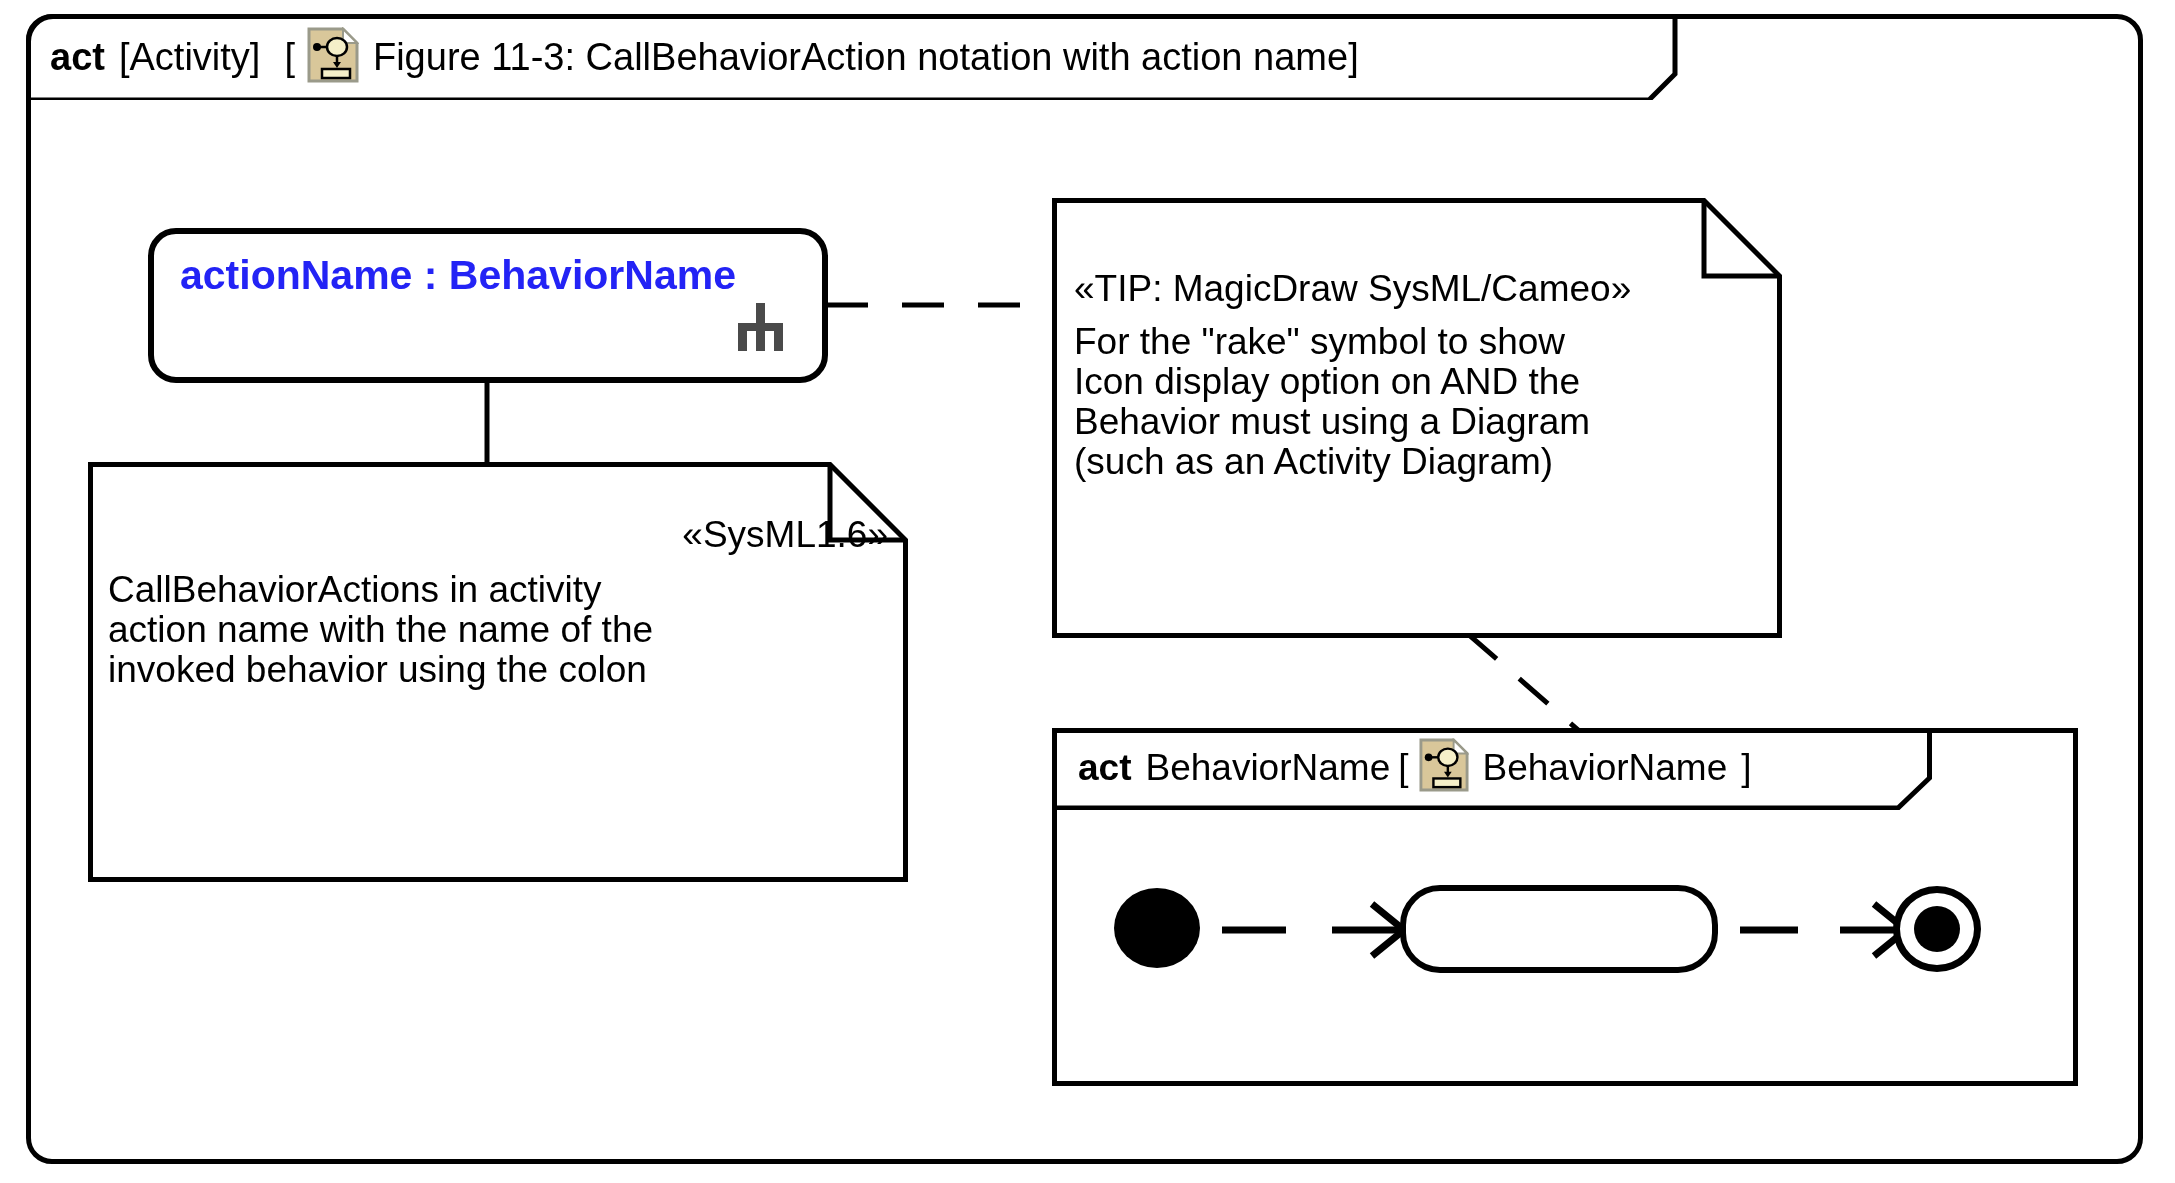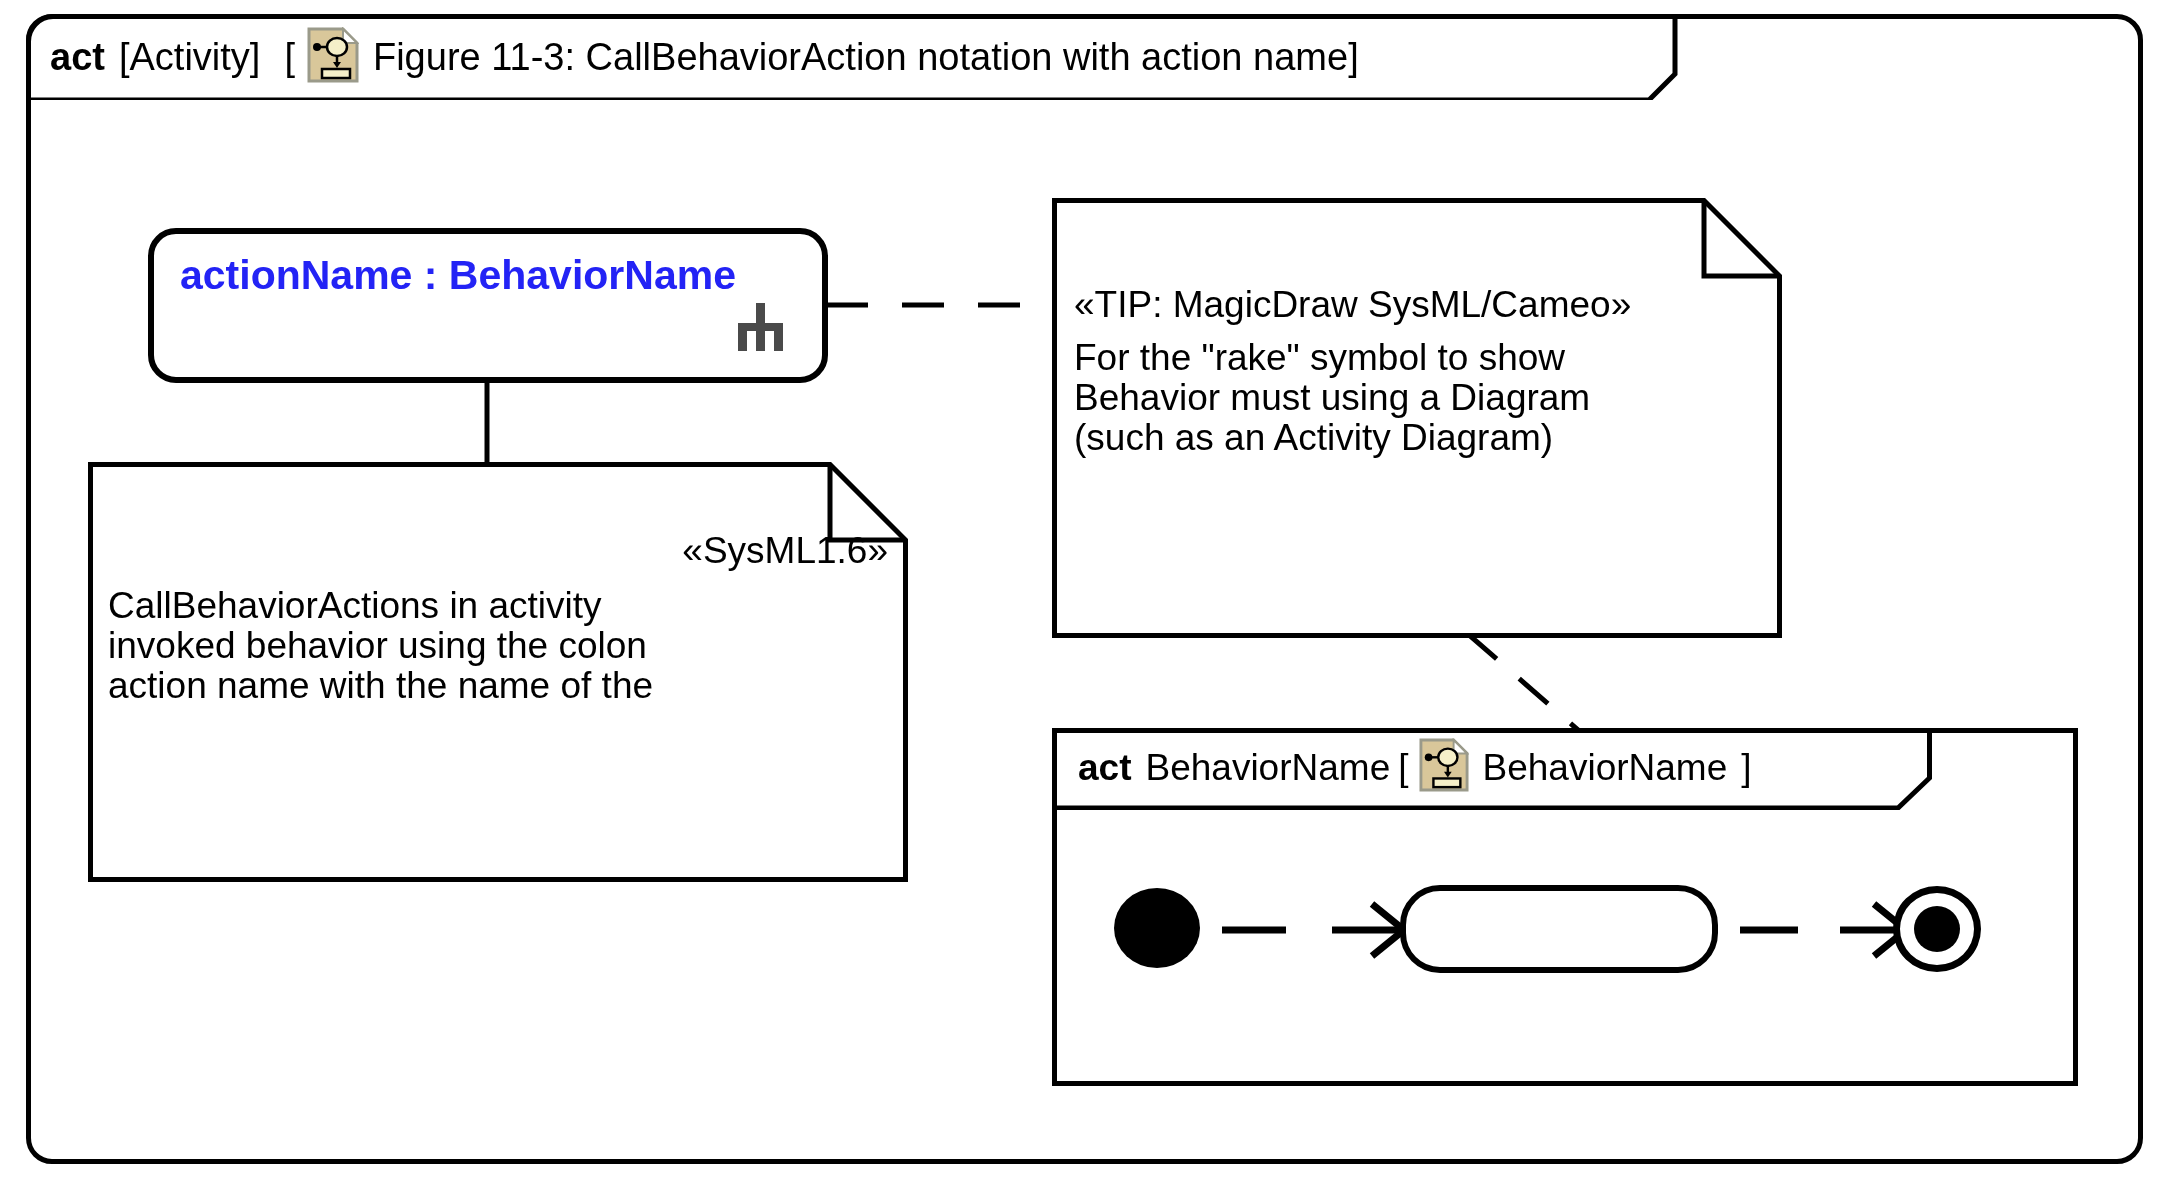--- a/index.html
+++ b/index.html
@@ -106,21 +106,20 @@
   .note-svg {
     position: absolute;
     left: 0; top: 0;
     width: 100%; height: 100%;
     pointer-events: none;
   }
   .note-body {
     position: relative;
     z-index: 2;
     padding: 16px 20px 0 20px;
-    margin-top: 16px;
   }
   .note-stereotype {
     font-size: 37px;
     text-align: center;
     color: #000000;
     margin-bottom: 6px;
     white-space: nowrap;
   }
   .note-line {
     font-size: 37px;
@@ -297,33 +296,34 @@
 </svg>
 
 <div class="note" id="note-sysml">
   <svg class="note-svg" viewBox="0 0 820 420" preserveAspectRatio="none">
     <path d="M2.5 2.5 H742 L817.5 78 V417.5 H2.5 Z" fill="#ffffff" stroke="#000000" stroke-width="5"></path>
     <path d="M742 2.5 V78 H817.5" fill="none" stroke="#000000" stroke-width="5"></path>
   </svg>
   <div class="note-body">
     <div class="note-stereotype">«SysML1.6»</div>
     <div class="note-line">CallBehaviorActions in activity</div>
+    <div class="note-line">action name with the name of the</div>
     <div class="note-line">invoked behavior using the colon</div>
-    <div class="note-line">action name with the name of the</div>
   </div>
 </div>
 
 <div class="note" id="note-tip">
   <svg class="note-svg" viewBox="0 0 730 440" preserveAspectRatio="none">
     <path d="M2.5 2.5 H652 L727.5 78 V437.5 H2.5 Z" fill="#ffffff" stroke="#000000" stroke-width="5"></path>
     <path d="M652 2.5 V78 H727.5" fill="none" stroke="#000000" stroke-width="5"></path>
   </svg>
   <div class="note-body">
     <div class="note-stereotype">«TIP: MagicDraw SysML/Cameo»</div>
     <div class="note-line">For the "rake" symbol to show</div>
+    <div class="note-line">Icon display option on AND the</div>
     <div class="note-line">Behavior must using a Diagram</div>
     <div class="note-line">(such as an Activity Diagram)</div>
   </div>
 </div>
 
 <svg class="connector" style="left:1460px; top:634px; width:140px; height:100px;">
   <line x1="8" y1="0" x2="118" y2="96" stroke="#000000" stroke-width="5" stroke-dasharray="38 30"></line>
 </svg>
 
 <div id="inner-frame"></div>

